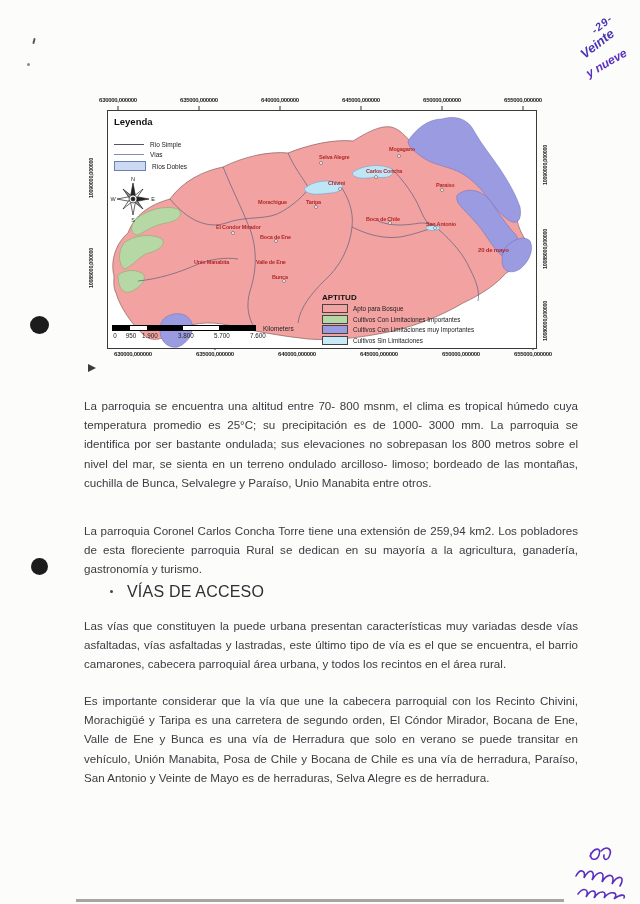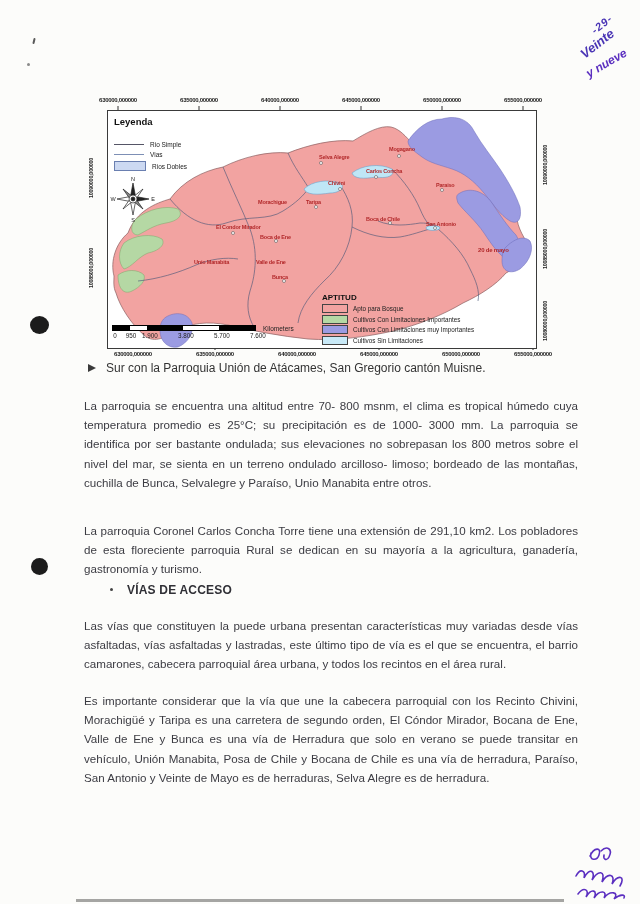--- a/index.html
+++ b/index.html
@@ -75,21 +75,21 @@
   .compass { position:absolute; left:2px; top:64px; }
 
   
   .bodyblock { position:absolute; left:84px; width:494px; font-size:11.6px;
                line-height:19.4px; text-align:justify; color:#3b3b42; }
   .bullet-line { position:absolute; left:88px; top:361px; width:492px; font-size:12px; color:#333; }
   .arrow-bullet { display:inline-block; width:0; height:0; border-top:4px solid transparent;
                   border-bottom:4px solid transparent; border-left:8px solid #3a3a3a;
                   margin-right:10px; }
   .p1 { top:384px; } .p2 { top:509px; } .p3 { top:604px; } .p4 { top:679px; }
-  .heading-line { position:absolute; left:110px; top:583px; font-size:12px; font-weight:bold;
+  .heading-line { position:absolute; left:110px; top:583px; font-size:16px; font-weight:normal;
                   color:#303036; letter-spacing:0.2px; }
   .dot-bullet { display:inline-block; width:3px; height:3px; background:#444; border-radius:50%;
                 vertical-align:middle; margin-right:14px; margin-bottom:2px; }
 </style>
 </head>
 <body>
 
 <div class="page">
 
   <div class="ink-speck s1"></div>
@@ -286,25 +286,25 @@
       <span class="place" style="left:108px;top:113px">El Condor Mirador</span>
       <span class="place" style="left:152px;top:123px">Boca de Ene</span>
       <span class="place" style="left:86px;top:148px">Unio Manabita</span>
       <span class="place" style="left:148px;top:148px">Valle de Ene</span>
       <span class="place" style="left:164px;top:163px">Bunca</span>
       <span class="place big" style="left:370px;top:136px">20 de mayo</span>
     </div>
   </div>
 
   <div class="bullet-line">
-    <span class="arrow-bullet"></span><span>Sur con la Parroquia Unión de Atácames, San Gregorio cantón Muisne.</span>
+    <span class="arrow-bullet"></span>
   </div>
 
   <p class="bodyblock p1">La parroquia se encuentra  una altitud entre 70- 800 msnm, el clima es tropical húmedo cuya temperatura promedio es 25°C; su precipitación es de 1000- 3000 mm. La parroquia se identifica por ser bastante ondulada; sus elevaciones no sobrepasan los 800 metros sobre el nivel del mar, se sienta en un terreno ondulado arcilloso- limoso; bordeado de las montañas, cuchilla de Bunca, Selvalegre y Paraíso, Unio Manabita entre otros.</p>
-  <p class="bodyblock p2">La parroquia Coronel Carlos Concha Torre tiene una extensión de 291,10 km2.  Los pobladores de esta floreciente parroquia Rural se dedican en su mayoría a la agricultura, ganadería, gastronomía y turismo.</p>
+  <p class="bodyblock p2">La parroquia Coronel Carlos Concha Torre tiene una extensión de 259,94 km2.  Los pobladores de esta floreciente parroquia Rural se dedican en su mayoría a la agricultura, ganadería, gastronomía y turismo.</p>
 
   <div class="heading-line">
     <span class="dot-bullet"></span><span>VÍAS DE ACCESO</span>
   </div>
 
   <p class="bodyblock p3">Las vías que constituyen la puede urbana presentan características muy variadas desde vías asfaltadas, vías asfaltadas y lastradas, este último tipo de vía es el que se encuentra, el barrio camarones, cabecera parroquial área urbana, y todos los recintos en el área rural.</p>
   <p class="bodyblock p4">Es importante considerar  que la vía que une la cabecera parroquial con los Recinto Chivini, Morachigüé y Taripa es una carretera de segundo orden, El Cóndor Mirador, Bocana de Ene, Valle de Ene y Bunca es una vía de Herradura que solo en verano se puede transitar en vehículo,  Unión Manabita, Posa de Chile y Bocana de Chile es una vía de herradura, Paraíso, San Antonio y Veinte de Mayo es de herraduras, Selva Alegre es de herradura.</p>
 
   <svg class="signature" width="66" height="58" viewBox="0 0 66 58">
     <g fill="none" stroke="#5b2fc0" stroke-width="1.6" stroke-linecap="round">

